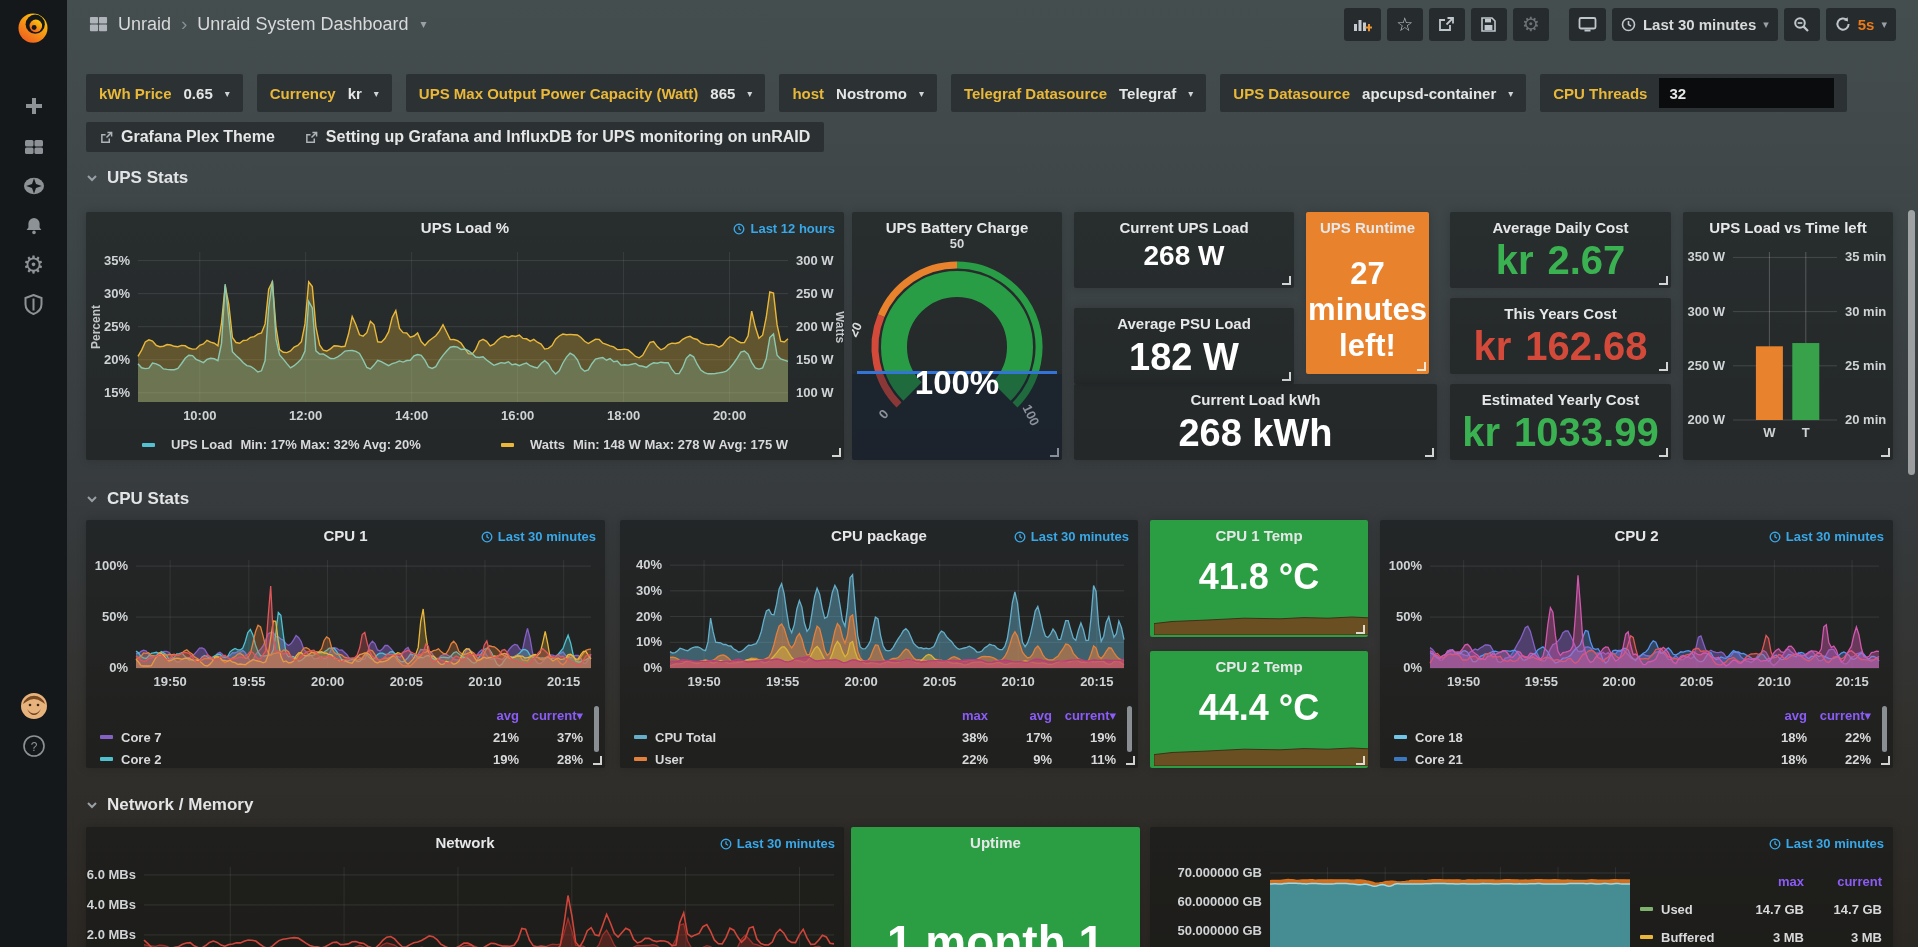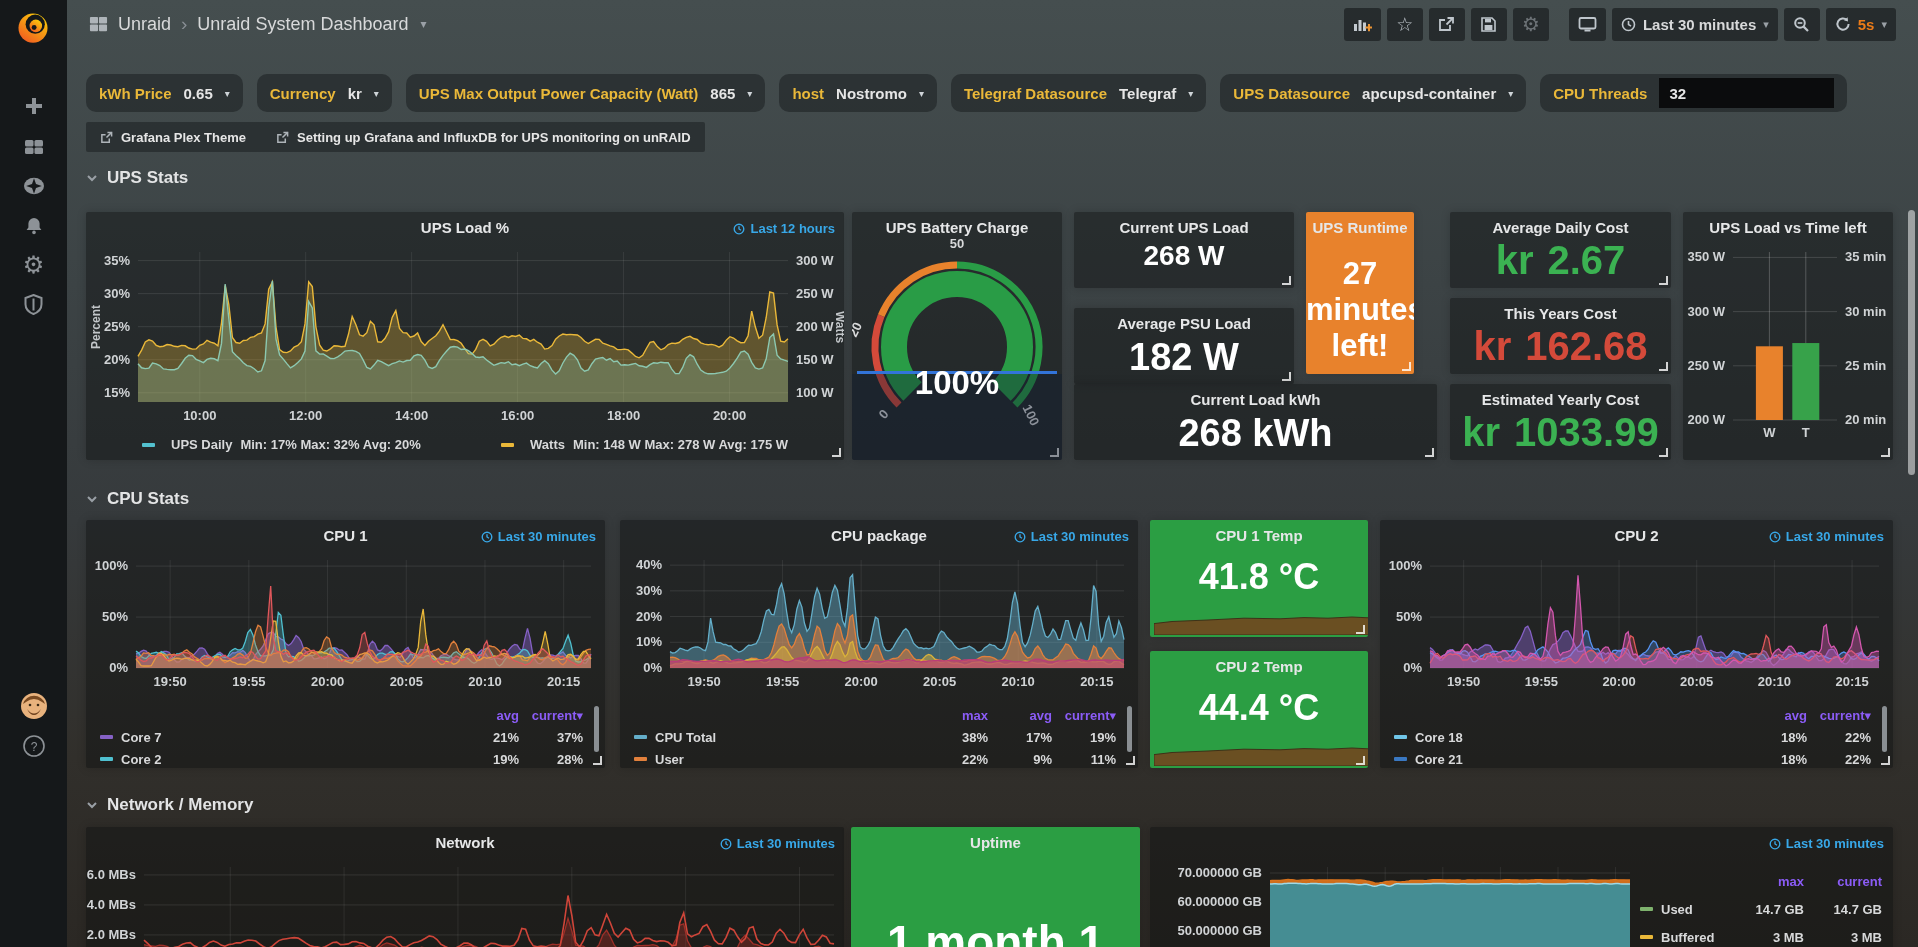--- a/index.html
+++ b/index.html
@@ -23,28 +23,28 @@
   .tbtn{height:33px;min-width:36px;padding:0 9px;background:rgba(18,21,23,0.6);border-radius:3px;
         display:flex;align-items:center;justify-content:center;gap:7px;color:#bfc6cc;cursor:pointer;font-size:15px;}
   .tbtn.dim{color:#6d7377;}
   .tbtn .lbl{font-weight:700;color:#d8d9da;}
   .tbtn .itv{font-weight:700;color:#eb7b18;}
   .tbtn .caret{font-size:11px;color:#9aa0a6;}
   .tb-star{font-size:19px;line-height:19px;}
   .tb-gap{width:8px;}
   
   .varrow{position:absolute;left:19px;top:74px;right:10px;display:flex;gap:14px;}
-  .varbox{height:38px;background:rgba(22,26,28,0.5);border-radius:10px;display:flex;align-items:center;padding:0 13px;gap:12px;cursor:pointer;}
+  .varbox{height:38px;background:rgba(22,26,28,0.5);border-radius:2px;display:flex;align-items:center;padding:0 13px;gap:12px;cursor:pointer;}
   .vlabel{color:#eab839;font-weight:700;font-size:15px;white-space:nowrap;}
   .vvalue{color:#e6e6e6;font-weight:700;font-size:15px;white-space:nowrap;}
   .vcaret{color:#cfd4d8;font-size:10px;}
   .vinput{width:175px;height:30px;background:#0b0c0d;border:none;outline:none;color:#e6e6e6;font-size:15px;font-weight:700;padding:0 10px;font-family:inherit;}
   .linkrow{position:absolute;left:19px;top:122px;}
   .linkbar{height:30px;background:rgba(22,26,28,0.5);border-radius:2px;display:flex;align-items:center;gap:30px;padding:0 14px;}
-  .linkbtn{display:flex;align-items:center;gap:8px;color:#e6e6e6;font-weight:700;font-size:13px;text-decoration:none;cursor:pointer;white-space:nowrap;}
+  .linkbtn{display:flex;align-items:center;gap:8px;color:#e6e6e6;font-weight:700;font-size:16px;text-decoration:none;cursor:pointer;white-space:nowrap;}
   .linkbtn svg{color:#aeb4b9;}
   
   .secheader{position:absolute;left:19px;height:24px;display:flex;align-items:center;gap:9px;color:#e3e4e5;font-size:17px;font-weight:700;cursor:pointer;}
   .secheader svg{color:#9aa0a6;}
   .panel{position:absolute;background:rgba(13,15,16,0.45);border-radius:2px;overflow:hidden;box-shadow:0 0 10px rgba(0,0,0,0.18);}
   .panel::after{content:"";position:absolute;right:3px;bottom:3px;width:7px;height:7px;
     border-right:2px solid rgba(255,255,255,0.8);border-bottom:2px solid rgba(255,255,255,0.8);}
   .ptitle{position:absolute;top:7px;left:0;right:0;text-align:center;font-size:15px;font-weight:700;color:#e6e7e8;cursor:pointer;z-index:3;}
   .ptime{position:absolute;top:9px;right:9px;display:flex;align-items:center;gap:5px;font-size:13px;font-weight:700;color:#38a8e8;z-index:3;}
   .chart{position:absolute;left:0;top:0;}
@@ -334,21 +334,21 @@
           <text x="14" y="115" text-anchor="middle" font-size="12" fill="#c2c6c9" font-weight="600" transform="rotate(-90 14 115)" font-family="Liberation Sans,DejaVu Sans,sans-serif">Percent</text>
           <text x="750" y="115" text-anchor="middle" font-size="12" fill="#c2c6c9" font-weight="600" transform="rotate(90 750 115)" font-family="Liberation Sans,DejaVu Sans,sans-serif">Watts</text>
           <path d="M52.0 144.4 L55.6 138.1 L59.3 130.0 L62.9 127.8 L66.5 129.1 L70.2 133.3 L73.8 134.7 L77.4 134.2 L81.1 132.5 L84.7 133.0 L88.3 134.3 L91.9 134.7 L95.6 133.4 L99.2 133.8 L102.8 136.0 L106.5 137.1 L110.1 136.9 L113.7 133.3 L117.4 132.0 L121.0 128.3 L124.6 130.2 L128.3 131.2 L131.9 133.8 L135.5 110.8 L139.2 73.6 L142.8 92.4 L146.4 125.4 L150.0 130.5 L153.7 131.2 L157.3 128.5 L160.9 128.1 L164.6 125.3 L168.2 124.6 L171.8 122.1 L175.5 121.0 L179.1 111.9 L182.7 77.3 L186.4 69.9 L190.0 115.0 L193.6 137.6 L197.3 140.2 L200.9 140.6 L204.5 139.0 L208.1 135.0 L211.8 133.5 L215.4 129.7 L219.0 111.9 L222.7 69.8 L226.3 74.6 L229.9 114.8 L233.6 133.0 L237.2 138.2 L240.8 139.0 L244.5 136.9 L248.1 133.8 L251.7 134.0 L255.4 134.7 L259.0 134.3 L262.6 121.8 L266.2 104.5 L269.9 112.7 L273.5 122.8 L277.1 124.1 L280.8 120.7 L284.4 109.2 L288.0 112.8 L291.7 129.8 L295.3 130.2 L298.9 126.6 L302.6 119.9 L306.2 105.4 L309.8 98.6 L313.5 116.5 L317.1 120.6 L320.7 121.0 L324.3 125.1 L328.0 124.0 L331.6 120.9 L335.2 129.5 L338.9 133.4 L342.5 129.2 L346.1 126.5 L349.8 123.7 L353.4 119.2 L357.0 112.7 L360.7 120.2 L364.3 127.6 L367.9 127.5 L371.6 128.6 L375.2 131.3 L378.8 136.6 L382.4 141.7 L386.1 142.1 L389.7 137.4 L393.3 129.2 L397.0 127.3 L400.6 129.4 L404.2 133.9 L407.9 132.1 L411.5 128.2 L415.1 125.3 L418.8 124.0 L422.4 125.5 L426.0 123.8 L429.7 124.5 L433.3 123.1 L436.9 126.4 L440.5 126.8 L444.2 129.2 L447.8 127.4 L451.4 130.2 L455.1 132.1 L458.7 137.1 L462.3 136.4 L466.0 133.5 L469.6 127.2 L473.2 124.0 L476.9 122.1 L480.5 122.7 L484.1 122.4 L487.8 122.7 L491.4 123.0 L495.0 125.5 L498.6 129.3 L502.3 131.5 L505.9 129.4 L509.5 127.3 L513.2 127.4 L516.8 131.2 L520.4 132.3 L524.1 133.9 L527.7 134.9 L531.3 137.5 L535.0 137.6 L538.6 137.1 L542.2 137.9 L545.9 141.1 L549.5 144.5 L553.1 145.8 L556.7 143.3 L560.4 136.5 L564.0 130.3 L567.6 129.5 L571.3 134.6 L574.9 137.8 L578.5 136.2 L582.2 132.6 L585.8 131.1 L589.4 131.5 L593.1 130.5 L596.7 127.3 L600.3 125.3 L604.0 124.3 L607.6 126.5 L611.2 127.5 L614.8 130.8 L618.5 132.1 L622.1 132.8 L625.7 132.4 L629.4 133.4 L633.0 135.1 L636.6 133.1 L640.3 128.1 L643.9 124.7 L647.5 126.0 L651.2 128.8 L654.8 130.7 L658.4 130.5 L662.1 123.8 L665.7 99.1 L669.3 114.8 L672.9 126.2 L676.6 123.2 L680.2 105.5 L683.8 79.9 L687.5 81.1 L691.1 112.9 L694.7 129.1 L698.4 129.9 L702.0 126.7 L 702 190 L 52 190 Z" fill="rgba(234,184,57,0.30)" stroke="none"></path>
           <path d="M52.0 144.4 L55.6 138.1 L59.3 130.0 L62.9 127.8 L66.5 129.1 L70.2 133.3 L73.8 134.7 L77.4 134.2 L81.1 132.5 L84.7 133.0 L88.3 134.3 L91.9 134.7 L95.6 133.4 L99.2 133.8 L102.8 136.0 L106.5 137.1 L110.1 136.9 L113.7 133.3 L117.4 132.0 L121.0 128.3 L124.6 130.2 L128.3 131.2 L131.9 133.8 L135.5 110.8 L139.2 73.6 L142.8 92.4 L146.4 125.4 L150.0 130.5 L153.7 131.2 L157.3 128.5 L160.9 128.1 L164.6 125.3 L168.2 124.6 L171.8 122.1 L175.5 121.0 L179.1 111.9 L182.7 77.3 L186.4 69.9 L190.0 115.0 L193.6 137.6 L197.3 140.2 L200.9 140.6 L204.5 139.0 L208.1 135.0 L211.8 133.5 L215.4 129.7 L219.0 111.9 L222.7 69.8 L226.3 74.6 L229.9 114.8 L233.6 133.0 L237.2 138.2 L240.8 139.0 L244.5 136.9 L248.1 133.8 L251.7 134.0 L255.4 134.7 L259.0 134.3 L262.6 121.8 L266.2 104.5 L269.9 112.7 L273.5 122.8 L277.1 124.1 L280.8 120.7 L284.4 109.2 L288.0 112.8 L291.7 129.8 L295.3 130.2 L298.9 126.6 L302.6 119.9 L306.2 105.4 L309.8 98.6 L313.5 116.5 L317.1 120.6 L320.7 121.0 L324.3 125.1 L328.0 124.0 L331.6 120.9 L335.2 129.5 L338.9 133.4 L342.5 129.2 L346.1 126.5 L349.8 123.7 L353.4 119.2 L357.0 112.7 L360.7 120.2 L364.3 127.6 L367.9 127.5 L371.6 128.6 L375.2 131.3 L378.8 136.6 L382.4 141.7 L386.1 142.1 L389.7 137.4 L393.3 129.2 L397.0 127.3 L400.6 129.4 L404.2 133.9 L407.9 132.1 L411.5 128.2 L415.1 125.3 L418.8 124.0 L422.4 125.5 L426.0 123.8 L429.7 124.5 L433.3 123.1 L436.9 126.4 L440.5 126.8 L444.2 129.2 L447.8 127.4 L451.4 130.2 L455.1 132.1 L458.7 137.1 L462.3 136.4 L466.0 133.5 L469.6 127.2 L473.2 124.0 L476.9 122.1 L480.5 122.7 L484.1 122.4 L487.8 122.7 L491.4 123.0 L495.0 125.5 L498.6 129.3 L502.3 131.5 L505.9 129.4 L509.5 127.3 L513.2 127.4 L516.8 131.2 L520.4 132.3 L524.1 133.9 L527.7 134.9 L531.3 137.5 L535.0 137.6 L538.6 137.1 L542.2 137.9 L545.9 141.1 L549.5 144.5 L553.1 145.8 L556.7 143.3 L560.4 136.5 L564.0 130.3 L567.6 129.5 L571.3 134.6 L574.9 137.8 L578.5 136.2 L582.2 132.6 L585.8 131.1 L589.4 131.5 L593.1 130.5 L596.7 127.3 L600.3 125.3 L604.0 124.3 L607.6 126.5 L611.2 127.5 L614.8 130.8 L618.5 132.1 L622.1 132.8 L625.7 132.4 L629.4 133.4 L633.0 135.1 L636.6 133.1 L640.3 128.1 L643.9 124.7 L647.5 126.0 L651.2 128.8 L654.8 130.7 L658.4 130.5 L662.1 123.8 L665.7 99.1 L669.3 114.8 L672.9 126.2 L676.6 123.2 L680.2 105.5 L683.8 79.9 L687.5 81.1 L691.1 112.9 L694.7 129.1 L698.4 129.9 L702.0 126.7 " fill="none" stroke="#eab839" stroke-width="1.4"></path>
           <path d="M52.0 151.8 L55.6 155.8 L59.3 156.6 L62.9 156.2 L66.5 151.0 L70.2 151.8 L73.8 153.6 L77.4 156.9 L81.1 157.4 L84.7 157.8 L88.3 157.7 L91.9 156.5 L95.6 151.5 L99.2 146.3 L102.8 143.2 L106.5 143.6 L110.1 147.3 L113.7 148.8 L117.4 150.6 L121.0 147.4 L124.6 146.3 L128.3 146.8 L131.9 148.6 L135.5 131.4 L139.2 72.0 L142.8 106.5 L146.4 139.6 L150.0 143.5 L153.7 146.7 L157.3 150.7 L160.9 153.6 L164.6 154.4 L168.2 156.7 L171.8 160.0 L175.5 158.8 L179.1 148.6 L182.7 95.5 L186.4 68.8 L190.0 127.1 L193.6 143.0 L197.3 147.1 L200.9 151.6 L204.5 155.9 L208.1 153.7 L211.8 150.4 L215.4 146.9 L219.0 139.0 L222.7 89.4 L226.3 96.0 L229.9 138.9 L233.6 142.1 L237.2 142.0 L240.8 144.1 L244.5 146.5 L248.1 146.6 L251.7 144.8 L255.4 142.3 L259.0 139.1 L262.6 138.6 L266.2 138.5 L269.9 139.3 L273.5 141.5 L277.1 147.9 L280.8 155.5 L284.4 156.9 L288.0 153.1 L291.7 148.3 L295.3 149.6 L298.9 151.6 L302.6 153.6 L306.2 151.7 L309.8 150.7 L313.5 148.9 L317.1 150.1 L320.7 148.5 L324.3 148.3 L328.0 143.8 L331.6 142.5 L335.2 143.3 L338.9 148.2 L342.5 155.0 L346.1 156.4 L349.8 154.7 L353.4 148.3 L357.0 143.4 L360.7 139.0 L364.3 135.2 L367.9 134.5 L371.6 135.1 L375.2 137.5 L378.8 137.0 L382.4 138.7 L386.1 141.6 L389.7 145.0 L393.3 145.5 L397.0 144.7 L400.6 148.0 L404.2 150.6 L407.9 153.3 L411.5 152.0 L415.1 150.6 L418.8 151.2 L422.4 149.7 L426.0 152.8 L429.7 152.0 L433.3 153.7 L436.9 152.1 L440.5 151.1 L444.2 153.7 L447.8 155.0 L451.4 155.9 L455.1 151.5 L458.7 148.7 L462.3 151.6 L466.0 158.1 L469.6 162.0 L473.2 158.8 L476.9 151.0 L480.5 145.1 L484.1 141.2 L487.8 143.3 L491.4 147.8 L495.0 156.1 L498.6 159.2 L502.3 157.9 L505.9 151.7 L509.5 147.0 L513.2 146.1 L516.8 145.5 L520.4 148.2 L524.1 146.5 L527.7 149.8 L531.3 149.0 L535.0 153.1 L538.6 152.8 L542.2 153.1 L545.9 152.2 L549.5 151.4 L553.1 153.8 L556.7 154.3 L560.4 155.4 L564.0 152.6 L567.6 150.8 L571.3 151.2 L574.9 150.2 L578.5 150.8 L582.2 150.7 L585.8 157.1 L589.4 161.6 L593.1 161.5 L596.7 155.4 L600.3 146.3 L604.0 142.7 L607.6 144.8 L611.2 152.2 L614.8 158.1 L618.5 160.6 L622.1 161.8 L625.7 161.7 L629.4 161.5 L633.0 160.9 L636.6 160.3 L640.3 159.2 L643.9 156.0 L647.5 151.5 L651.2 146.2 L654.8 140.2 L658.4 139.0 L662.1 142.1 L665.7 150.4 L669.3 156.0 L672.9 157.1 L676.6 156.0 L680.2 146.8 L683.8 125.6 L687.5 122.0 L691.1 143.2 L694.7 146.9 L698.4 148.2 L702.0 149.3 L 702 190 L 52 190 Z" fill="rgba(140,200,176,0.28)" stroke="none"></path>
           <path d="M52.0 151.8 L55.6 155.8 L59.3 156.6 L62.9 156.2 L66.5 151.0 L70.2 151.8 L73.8 153.6 L77.4 156.9 L81.1 157.4 L84.7 157.8 L88.3 157.7 L91.9 156.5 L95.6 151.5 L99.2 146.3 L102.8 143.2 L106.5 143.6 L110.1 147.3 L113.7 148.8 L117.4 150.6 L121.0 147.4 L124.6 146.3 L128.3 146.8 L131.9 148.6 L135.5 131.4 L139.2 72.0 L142.8 106.5 L146.4 139.6 L150.0 143.5 L153.7 146.7 L157.3 150.7 L160.9 153.6 L164.6 154.4 L168.2 156.7 L171.8 160.0 L175.5 158.8 L179.1 148.6 L182.7 95.5 L186.4 68.8 L190.0 127.1 L193.6 143.0 L197.3 147.1 L200.9 151.6 L204.5 155.9 L208.1 153.7 L211.8 150.4 L215.4 146.9 L219.0 139.0 L222.7 89.4 L226.3 96.0 L229.9 138.9 L233.6 142.1 L237.2 142.0 L240.8 144.1 L244.5 146.5 L248.1 146.6 L251.7 144.8 L255.4 142.3 L259.0 139.1 L262.6 138.6 L266.2 138.5 L269.9 139.3 L273.5 141.5 L277.1 147.9 L280.8 155.5 L284.4 156.9 L288.0 153.1 L291.7 148.3 L295.3 149.6 L298.9 151.6 L302.6 153.6 L306.2 151.7 L309.8 150.7 L313.5 148.9 L317.1 150.1 L320.7 148.5 L324.3 148.3 L328.0 143.8 L331.6 142.5 L335.2 143.3 L338.9 148.2 L342.5 155.0 L346.1 156.4 L349.8 154.7 L353.4 148.3 L357.0 143.4 L360.7 139.0 L364.3 135.2 L367.9 134.5 L371.6 135.1 L375.2 137.5 L378.8 137.0 L382.4 138.7 L386.1 141.6 L389.7 145.0 L393.3 145.5 L397.0 144.7 L400.6 148.0 L404.2 150.6 L407.9 153.3 L411.5 152.0 L415.1 150.6 L418.8 151.2 L422.4 149.7 L426.0 152.8 L429.7 152.0 L433.3 153.7 L436.9 152.1 L440.5 151.1 L444.2 153.7 L447.8 155.0 L451.4 155.9 L455.1 151.5 L458.7 148.7 L462.3 151.6 L466.0 158.1 L469.6 162.0 L473.2 158.8 L476.9 151.0 L480.5 145.1 L484.1 141.2 L487.8 143.3 L491.4 147.8 L495.0 156.1 L498.6 159.2 L502.3 157.9 L505.9 151.7 L509.5 147.0 L513.2 146.1 L516.8 145.5 L520.4 148.2 L524.1 146.5 L527.7 149.8 L531.3 149.0 L535.0 153.1 L538.6 152.8 L542.2 153.1 L545.9 152.2 L549.5 151.4 L553.1 153.8 L556.7 154.3 L560.4 155.4 L564.0 152.6 L567.6 150.8 L571.3 151.2 L574.9 150.2 L578.5 150.8 L582.2 150.7 L585.8 157.1 L589.4 161.6 L593.1 161.5 L596.7 155.4 L600.3 146.3 L604.0 142.7 L607.6 144.8 L611.2 152.2 L614.8 158.1 L618.5 160.6 L622.1 161.8 L625.7 161.7 L629.4 161.5 L633.0 160.9 L636.6 160.3 L640.3 159.2 L643.9 156.0 L647.5 151.5 L651.2 146.2 L654.8 140.2 L658.4 139.0 L662.1 142.1 L665.7 150.4 L669.3 156.0 L672.9 157.1 L676.6 156.0 L680.2 146.8 L683.8 125.6 L687.5 122.0 L691.1 143.2 L694.7 146.9 L698.4 148.2 L702.0 149.3 " fill="none" stroke="#8cc8b0" stroke-width="1.4"></path>
         </svg></div>
     <div class="upslegend">
         <span class="grp">
           <i class="dash" style="background:#53c1cf"></i>
-          <span>UPS Daily</span>
+          <span>UPS Load</span>
           <span>Min: 17%  Max: 32%  Avg: 20%</span>
         </span>
         <span class="grp">
           <i class="dash" style="background:#eab839"></i>
           <span>Watts</span>
           <span>Min: 148 W  Max: 278 W  Avg: 175 W</span>
         </span>
       </div>
   </div>
 
@@ -370,21 +370,21 @@
   </div>
 
   <div class="panel" style="left:1007px;top:212px;width:220px;height: 76px">
     <div class="ptitle">Current UPS Load</div>
     <div class="statv" style="top:28px;font-size:28px">268 W</div>
   </div>
   <div class="panel" style="left:1007px;top:308px;width:220px;height:76px">
     <div class="ptitle">Average PSU Load</div>
     <div class="statv" style="top:28px;font-size:38px">182 W</div>
   </div>
-  <div class="panel orange" style="left:1239px;top:212px;width:108px;height:162px">
+  <div class="panel orange" style="left:1239px;top:212px;width:123px;height:162px">
     <div class="ptitle">UPS Runtime</div>
     <div class="runlines">
       <div>27</div>
       <div>minutes</div>
       <div>left!</div>
     </div>
   </div>
   <div class="panel" style="left:1007px;top:384px;width:363px;height:76px">
     <div class="ptitle">Current Load kWh</div>
     <div class="statv" style="top:28px;font-size:38px">268 kWh</div>

